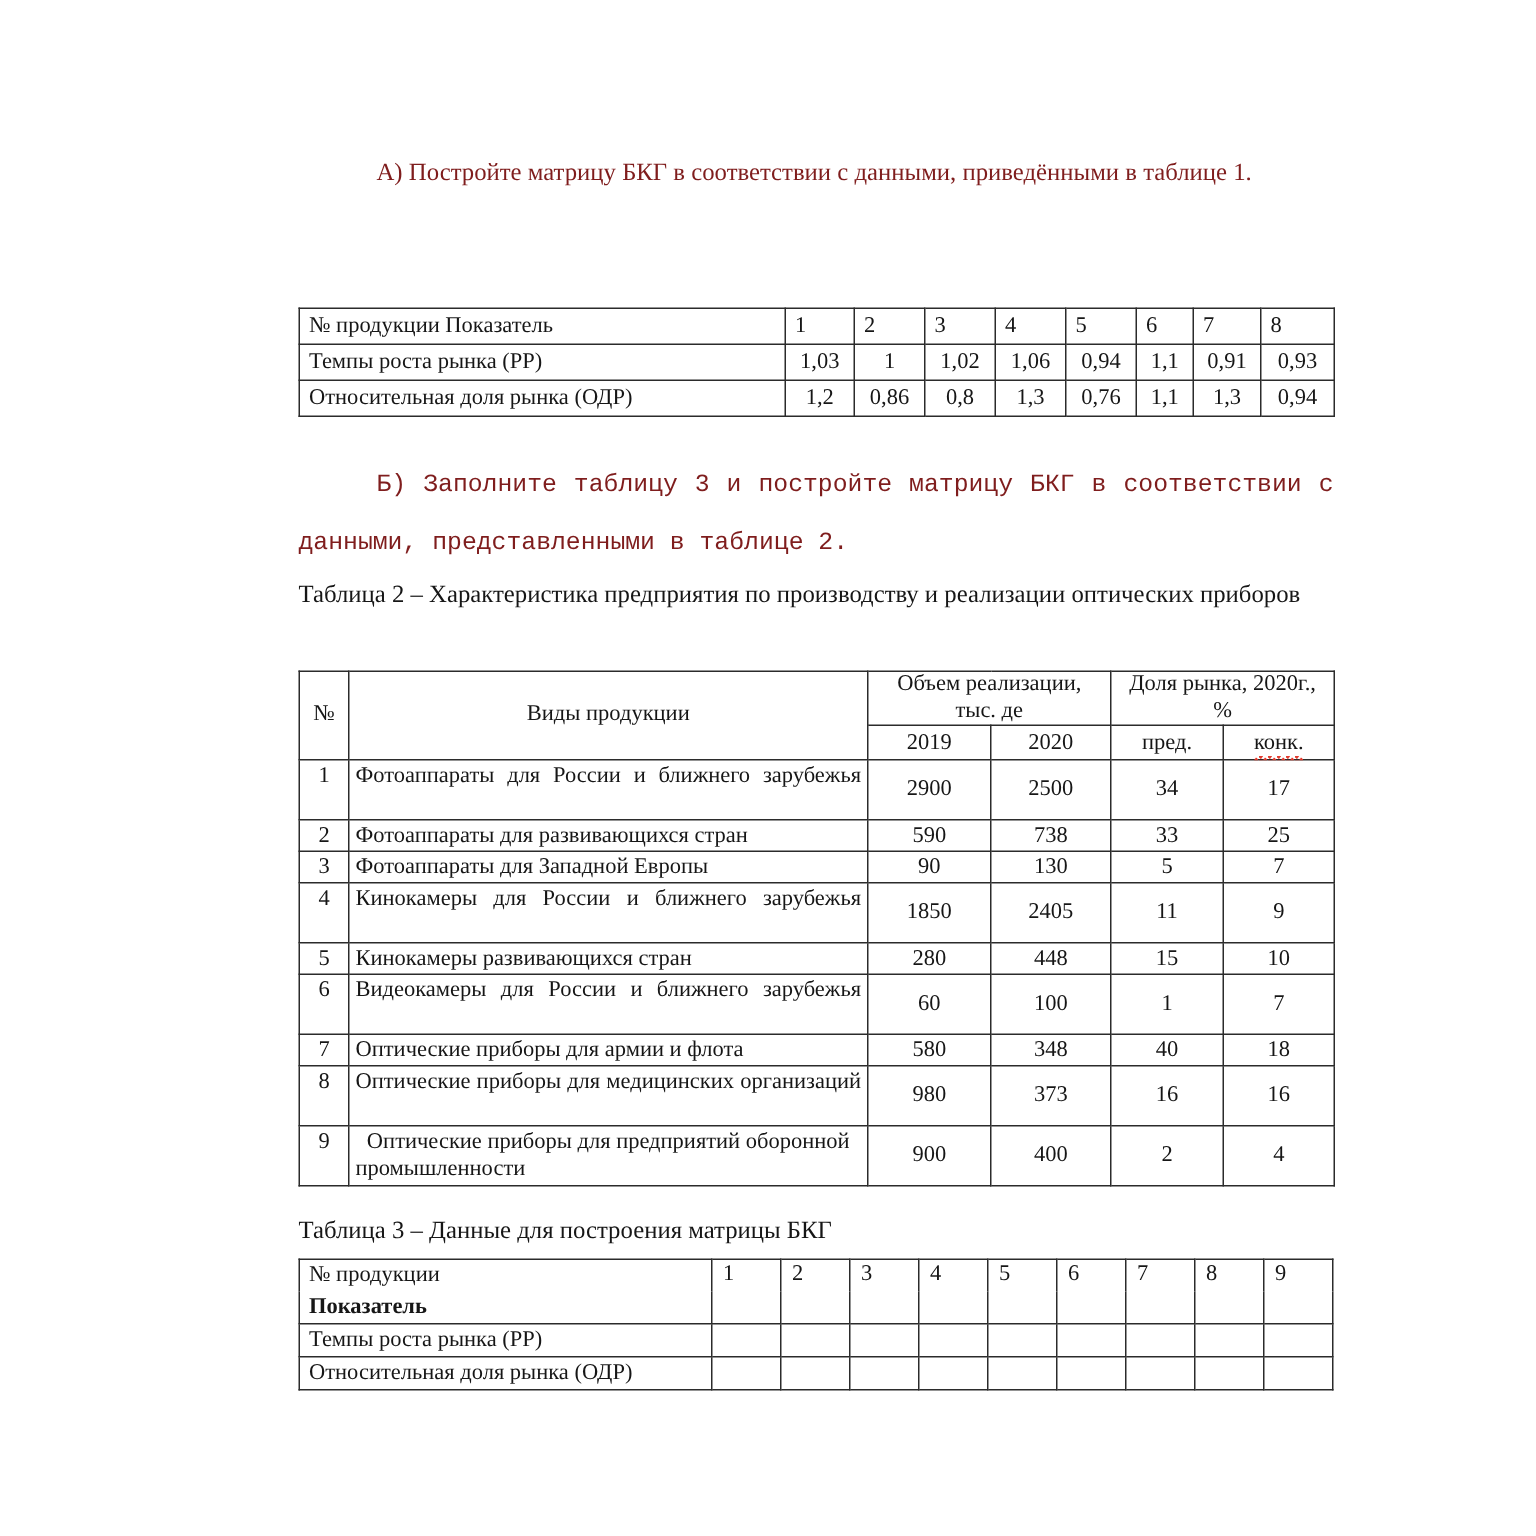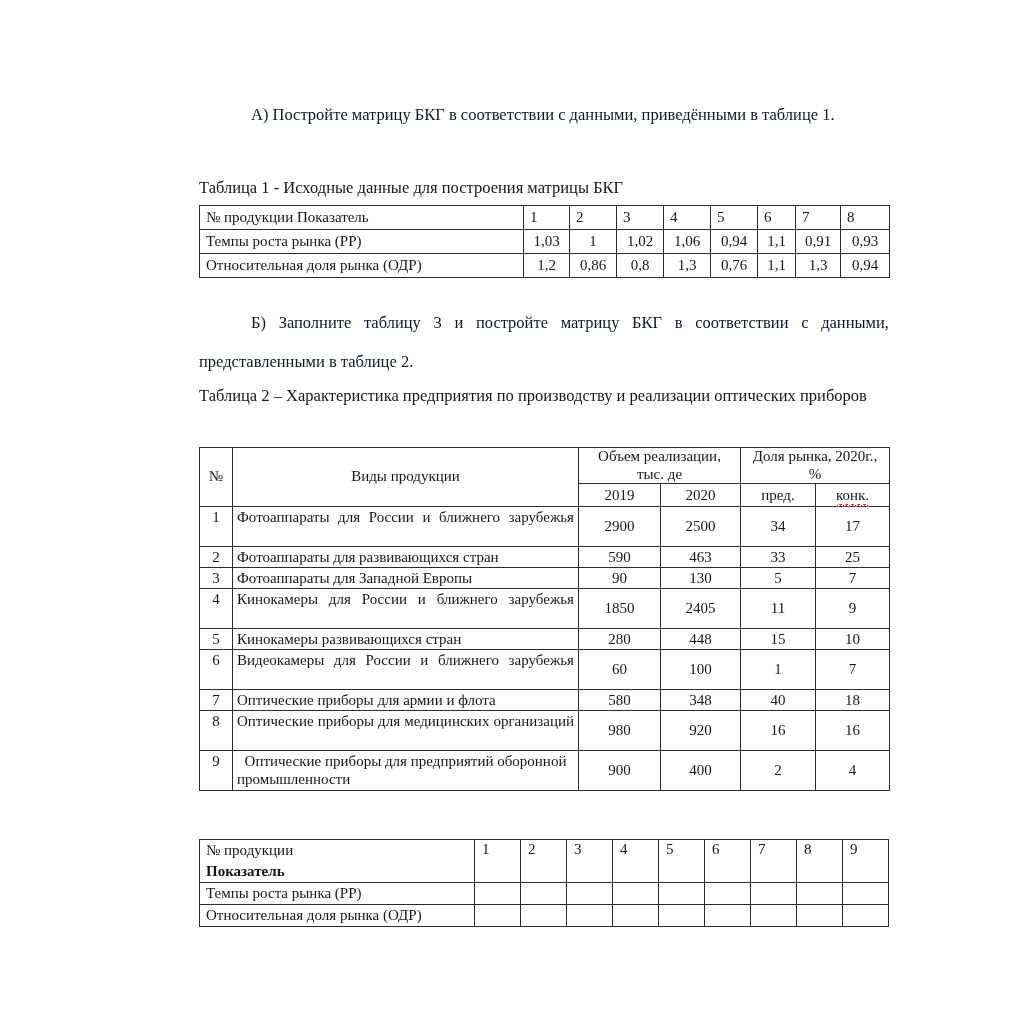--- a/index.html
+++ b/index.html
@@ -22,21 +22,21 @@
     width: 1024px;
     height: 1024px;
   }
 
   
   .para {
     position: absolute;
     font-size: 16.5px;
     line-height: 39px;
     text-align: justify;
-    color: #0f172a;
+    color: #7f1d1d;
   }
   .para .indent { display: inline-block; width: 52px; }
 
   .caption {
     position: absolute;
     font-size: 16.5px;
     line-height: 32px;
     color: #161616;
     white-space: nowrap;
   }
@@ -106,21 +106,20 @@
 </style>
 </head>
 <body>
 
 <div class="page">
 
   <div class="para" style="left:199px; top:95px; width:690px;">
     <span class="indent"></span><span>А) Постройте матрицу БКГ в соответствии с данными, приведёнными в таблице 1.</span>
   </div>
 
-  <div class="caption" style="left:199px; top:172px;">Таблица 1 - Исходные данные для построения матрицы БКГ</div>
 
   <table class="doc" id="table1">
     <colgroup>
       <col style="width:324px">
       <col style="width:46px">
         <col style="width:47px">
         <col style="width:47px">
         <col style="width:47px">
       <col style="width:47px">
         <col style="width:38px">
@@ -157,21 +156,21 @@
         <td>0,8</td>
         <td>1,3</td>
         <td>0,76</td>
         <td>1,1</td>
         <td>1,3</td>
         <td>0,94</td>
       </tr>
     </tbody>
   </table>
 
-  <div class="para" style="left:199px; top:303px; width:690px;">
+  <div class="para" style="left:199px; top:303px; width:690px;font-family:Liberation Mono, monospace;">
     <span class="indent"></span><span>Б) Заполните таблицу 3 и постройте матрицу БКГ в соответствии с данными, представленными в таблице 2.</span>
   </div>
 
   <div class="caption wrap" style="left:199px; top:376px; width:690px;">Таблица 2 – Характеристика предприятия по производству и реализации оптических приборов</div>
 
   <table class="doc" id="table2">
     <colgroup>
       <col style="width:33px">
       <col style="width:346px">
       <col style="width:82px">
@@ -198,21 +197,21 @@
         <td class="just" style="vertical-align:top;padding-top:2px">Фотоаппараты для России и ближнего зарубежья</td>
         <td>2900</td>
         <td>2500</td>
         <td>34</td>
         <td>17</td>
       </tr>
       <tr>
         <td style="height:20px">2</td>
         <td class="just single">Фотоаппараты для развивающихся стран</td>
         <td>590</td>
-        <td>463</td>
+        <td>738</td>
         <td>33</td>
         <td>25</td>
       </tr>
       <tr>
         <td style="height:20px">3</td>
         <td class="just single">Фотоаппараты для Западной Европы</td>
         <td>90</td>
         <td>130</td>
         <td>5</td>
         <td>7</td>
@@ -246,35 +245,36 @@
         <td class="just single">Оптические приборы для армии и флота</td>
         <td>580</td>
         <td>348</td>
         <td>40</td>
         <td>18</td>
       </tr>
       <tr>
         <td style="height:37px;vertical-align:top;padding-top:2px">8</td>
         <td class="just" style="vertical-align:top;padding-top:2px">Оптические приборы для медицинских организаций</td>
         <td>980</td>
-        <td>920</td>
+        <td>373</td>
         <td>16</td>
         <td>16</td>
       </tr>
       <tr>
         <td style="height:37px;vertical-align:top;padding-top:2px">9</td>
         <td class="just" style="vertical-align:top;padding-top:2px">Оптические приборы для предприятий оборонной промышленности</td>
         <td>900</td>
         <td>400</td>
         <td>2</td>
         <td>4</td>
       </tr>
     </tbody>
   </table>
 
+  <div class="caption" style="left:199px; top:804px;">Таблица 3 – Данные для построения матрицы БКГ</div>
 
   <table class="doc" id="table3">
     <colgroup>
       <col style="width:275px">
       <col style="width:46px">
         <col style="width:46px">
         <col style="width:46px">
       <col style="width:46px">
         <col style="width:46px">
         <col style="width:46px">

